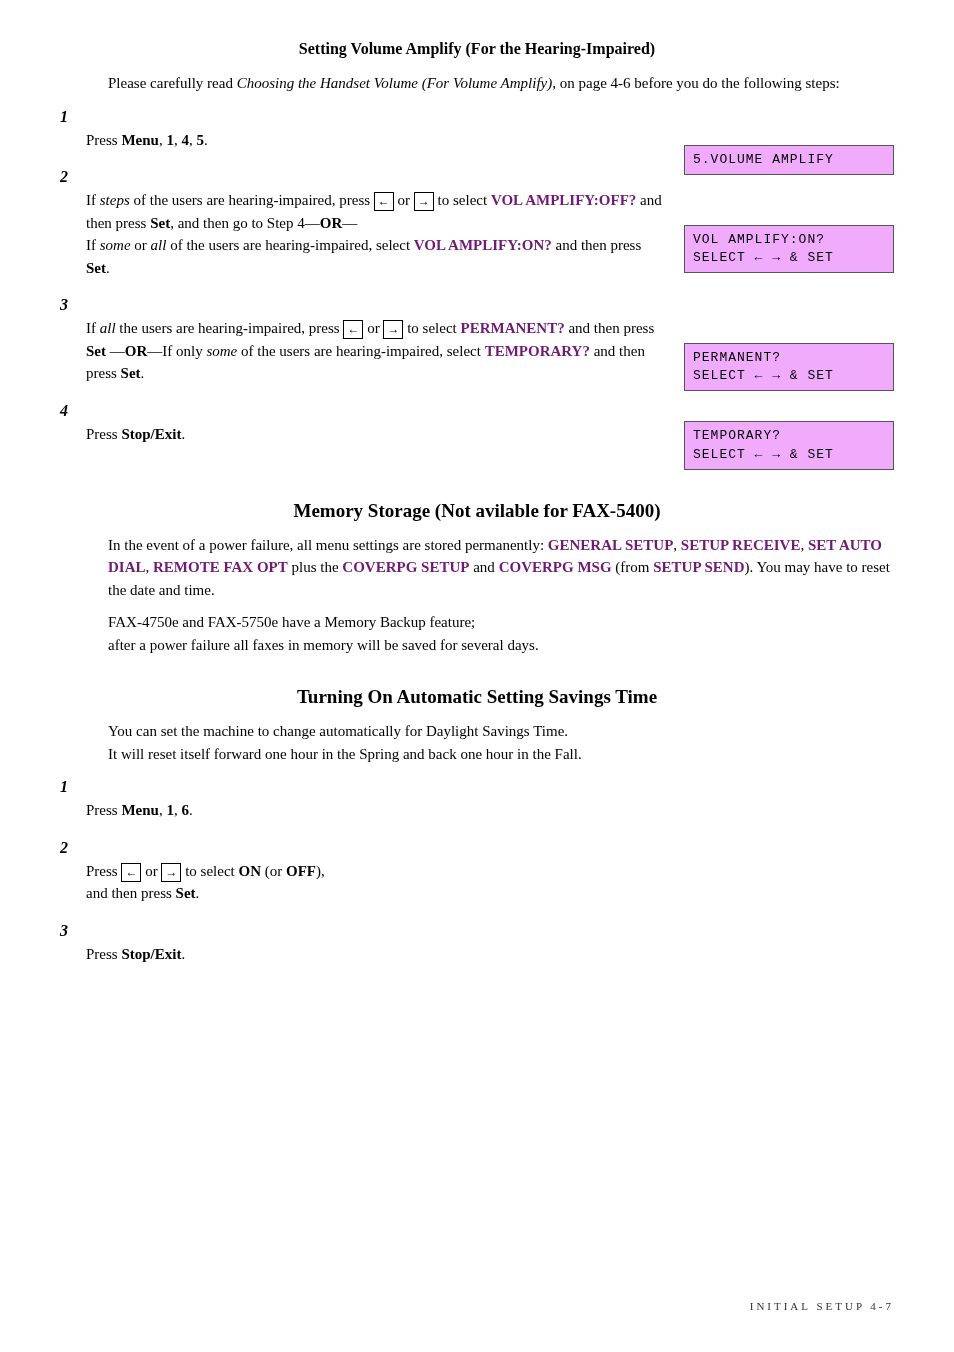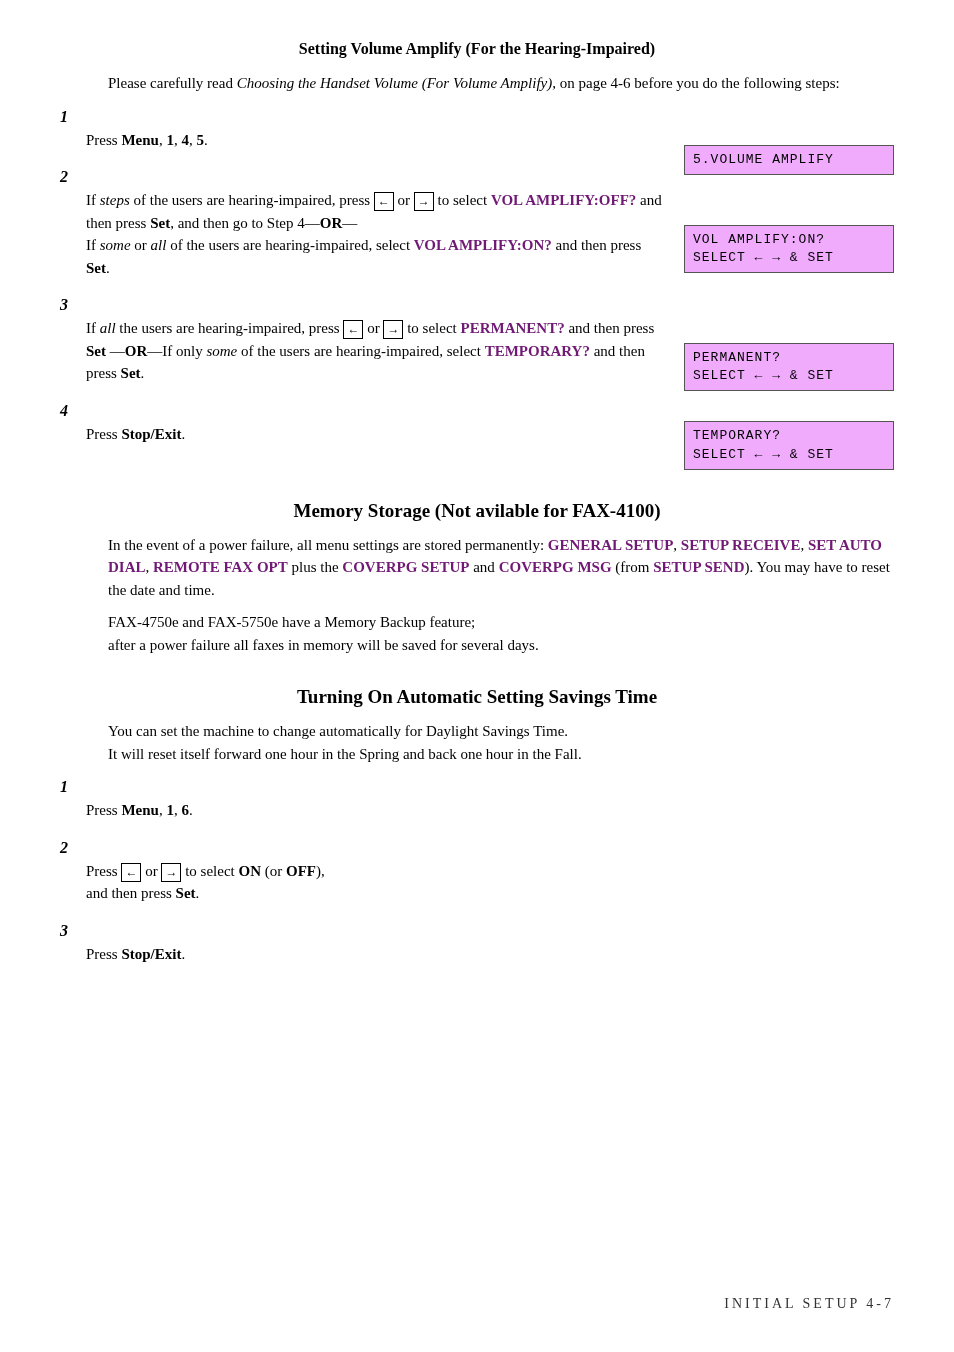--- a/index.html
+++ b/index.html
@@ -84,21 +84,21 @@
       line-height: 1.4;
       display: inline-block;
       width: 100%;
     }
     .colored { color: #701a75; font-weight: bold; }
 
     .footer {
       position: absolute;
       bottom: 40px;
       right: 60px;
-      font-size: 14px;
+      font-size: 11px;
       letter-spacing: 3px;
       color: #333;
     }
 
     .arrow-key {
       display: inline-block;
       border: 1px solid #000;
       padding: 0px 3px;
       font-size: 12px;
       vertical-align: middle;
@@ -159,21 +159,21 @@
       <div class="lcd-box">PERMANENT?
 SELECT ← → &amp; SET</div>
       <div style="height:10px;"></div>
       <div class="lcd-box">TEMPORARY?
 SELECT ← → &amp; SET</div>
     </div>
   </div>
 </div>
 
 <div class="section">
-  <h3>Memory Storage (Not avilable for FAX-4100)</h3>
+  <h3>Memory Storage (Not avilable for FAX-5400)</h3>
   <p>
     In the event of a power failure, all menu settings are stored permanently: <span class="colored">GENERAL SETUP</span>, <span class="colored">SETUP RECEIVE</span>, <span class="colored">SET AUTO DIAL</span>, <span class="colored">REMOTE FAX OPT</span> plus the <span class="colored">COVERPG SETUP</span> and <span class="colored">COVERPG MSG</span> (from <span class="colored">SETUP SEND</span>). You may have to reset the date and time.
   </p>
   <p>
     FAX-4750e and FAX-5750e have a Memory Backup feature;<br>
     after a power failure all faxes in memory will be saved for several days.
   </p>
 </div>
 
 <div class="section">

